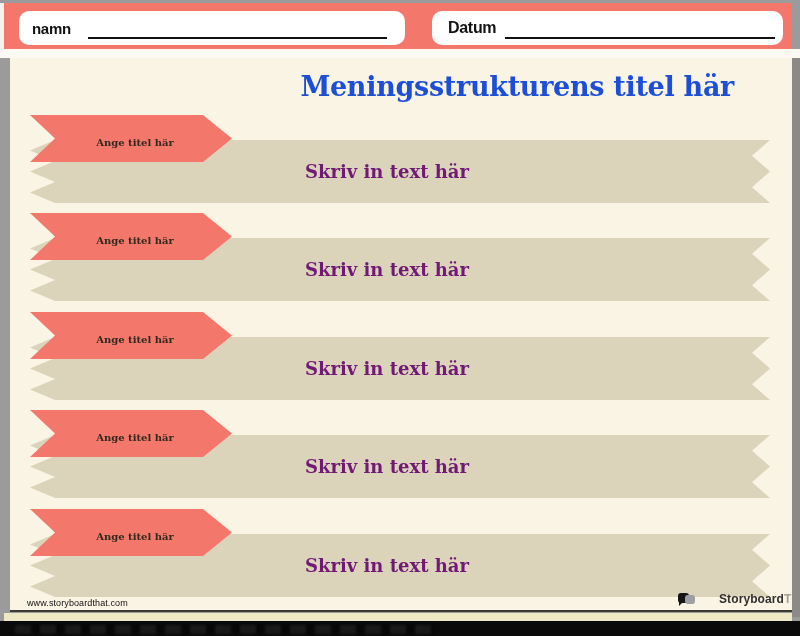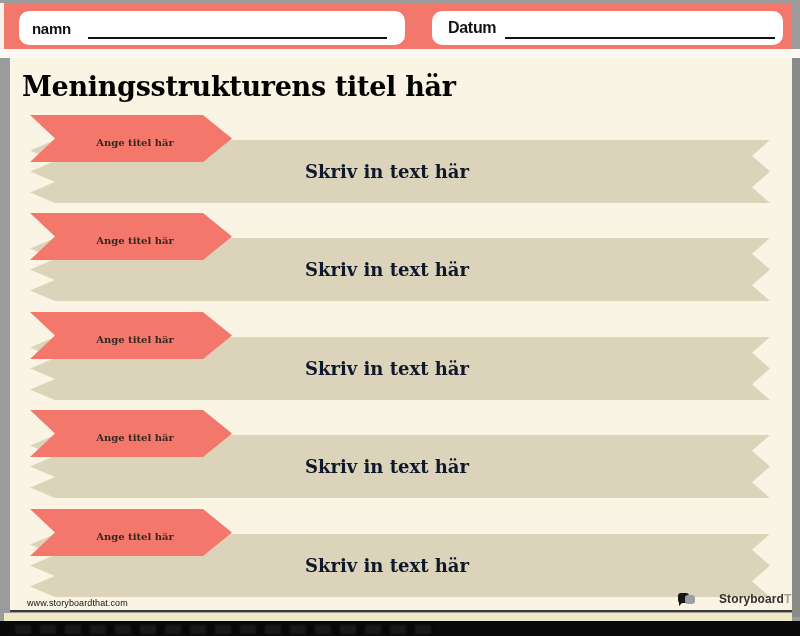--- a/index.html
+++ b/index.html
@@ -43,42 +43,42 @@
   .field-box.date .write-line{margin-left:9px;margin-right:8px;}
   
   .white-band{position:absolute;left:0;top:49px;width:800px;height:9px;background:#FBF9F1;}
   .page{
     position:absolute;left:10px;top:58px;width:782px;height:554px;
     background:var(--page-cream);
     border-bottom:2px solid #3B3A33;
   }
   .right-margin{position:absolute;left:792px;top:58px;width:8px;height:559px;background:#8C8A86;}
   .worksheet-title{
-    position:absolute;left:12px;top:8px;width:704px;height:42px;
-    text-align:left;line-height:42px;
+    position:absolute;left:20px;top:8px;width:704px;height:42px;
+    text-align:right;line-height:42px;
     font-family:"DejaVu Serif","Liberation Serif",serif;
     font-weight:bold;font-size:27px;letter-spacing:-0.3px;
-    color:#000000;
+    color:#1d4ed8;
   }
   
   .row{position:absolute;left:19px;width:742px;height:90px;}
   .row svg{position:absolute;left:0;top:0;display:block;}
   .banner-shape{fill:var(--banner-beige);}
   .arrow-shape{fill:var(--accent-coral);}
   .arrow-label{
     position:absolute;left:32px;top:0;width:148px;height:54px;
     display:flex;align-items:center;justify-content:center;
     font-family:"DejaVu Serif","Liberation Serif",serif;
     font-weight:bold;font-size:10px;color:#33291F;
   }
   .banner-label{
     position:absolute;left:26px;top:25px;width:664px;height:63px;
     display:flex;align-items:center;justify-content:center;
     font-family:"DejaVu Serif","Liberation Serif",serif;
-    font-weight:bold;font-size:18px;color:#0f172a;text-align:center;
+    font-weight:bold;font-size:18px;color:#701a75;text-align:center;
   }
   
   .site-url{
     position:absolute;left:17px;top:540px;
     font-size:9px;font-weight:normal;color:#111;letter-spacing:0.1px;
   }
   .brand-logo{
     position:absolute;left:668px;top:533px;height:16px;
     display:flex;align-items:center;gap:21px;
   }

